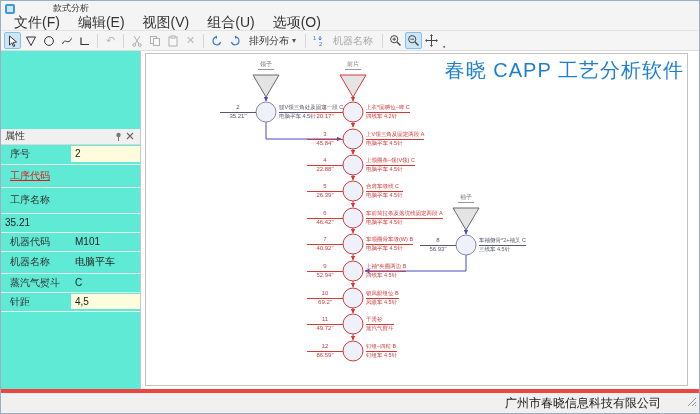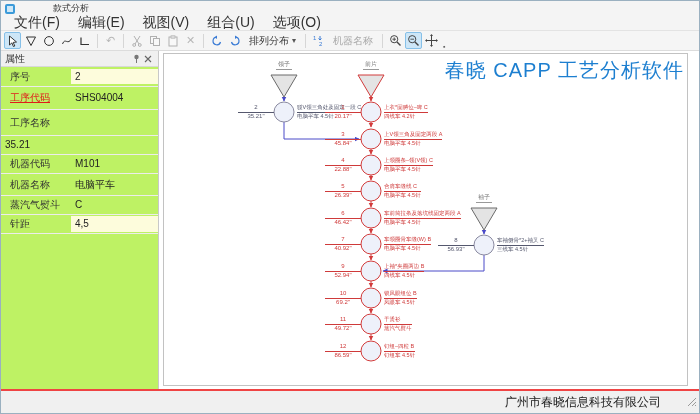--- a/index.html
+++ b/index.html
@@ -31,21 +31,21 @@
     border:1px solid transparent; border-radius:2px; height:17px; }
   .ttext.dis { color:#a8a8a8; }
   .dd::after { content:"▾"; font-size:8px; color:#555; }
   .sep { width:1px; height:14px; background:#d6d6d6; margin:0 3px; }
   .overflow { font-size:7px; color:#666; margin-left:2px; align-self:flex-end; }
 
   
   .main { flex:1; display:flex; min-height:0; }
 
   
-  .props { width:158px; background:#bef264; border-right:1px solid #c8c8c8; display:flex; flex-direction:column; }
+  .props { width:140px; background:#5eead4; border-right:1px solid #c8c8c8; display:flex; flex-direction:column;justify-content:center; }
   .props-header { height:16px; background:#f0f0f0; border-bottom:1px solid #d8d8d8;
     display:flex; align-items:center; padding:0 4px; }
   .props-title { font-size:10px; color:#333; flex:1; }
   .phicon { width:12px; height:12px; display:flex; align-items:center; justify-content:center; color:#555; }
   .prow { display:flex; border-bottom:1px solid #ececec; align-items:center; }
   .plabel { width:70px; padding:2px 0 2px 9px; font-size:10px; color:#333; }
   .plabel.red { color:#e01b1b;text-decoration:underline; }
   .pvalue { flex:1; font-size:10px; color:#222; padding:2px 2px 2px 4px; line-height:1.15; }
   .pvalue.hl { background:#fdfcdc; }
   .r20{min-height:20px}.r23{min-height:23px}.r26{min-height:26px}.r19{min-height:19px}
@@ -59,21 +59,21 @@
   #diagram-svg { position:absolute; left:0; top:0; }
   .src-label { position:absolute; transform:translateX(-50%); font-size:6px; color:#777;
     border-bottom:1px solid #999; padding:0 2px; line-height:1.3; white-space:nowrap; }
   .frac { position:absolute; width:36px; text-align:center; font-size:6px; line-height:1.25; }
   .frac .num { display:block; border-bottom:1px solid currentColor; }
   .desc { position:absolute; font-size:5.5px; line-height:1.3; white-space:nowrap; }
   .desc .l1 { display:block; border-bottom:1px solid currentColor; padding-bottom:.5px; }
   .c-red { color:#cf3a3a; } .c-gray { color:#55586e; }
 
   
-  .statusbar { height:24px; background:#f0f0f0; border-top:2px solid #ef4444;
+  .statusbar { height:24px; background:#f0f0f0; border-top:4px solid #ef4444;
     display:flex; align-items:center; justify-content:flex-end; position:relative; }
   .company { font-size:12px; color:#1a1a1a; margin-right:38px; }
   .grip { position:absolute; right:2px; bottom:2px; }
 </style>
 </head>
 <body>
 
 <div class="window">
 
   <div class="titlebar">
@@ -205,21 +205,20 @@
               <path d="M1,1 L7,7 M7,1 L1,7" stroke="#666" stroke-width="1.1"></path>
             </svg>
         </span>
       </div>
       <div class="prow r20">
         <span class="plabel">序号</span>
         <span class="pvalue hl">2</span>
       </div>
       <div class="prow r23">
         <span class="plabel red">工序代码</span>
-        <span class="pvalue">SHS04004</span>
       </div>
       <div class="prow r26">
         <span class="plabel">工序名称</span>
       </div>
       <div class="prow r19">
         <span class="pvalue">35.21</span>
       </div>
       <div class="prow r18">
         <span class="plabel">机器代码</span>
         <span class="pvalue">M101</span>

